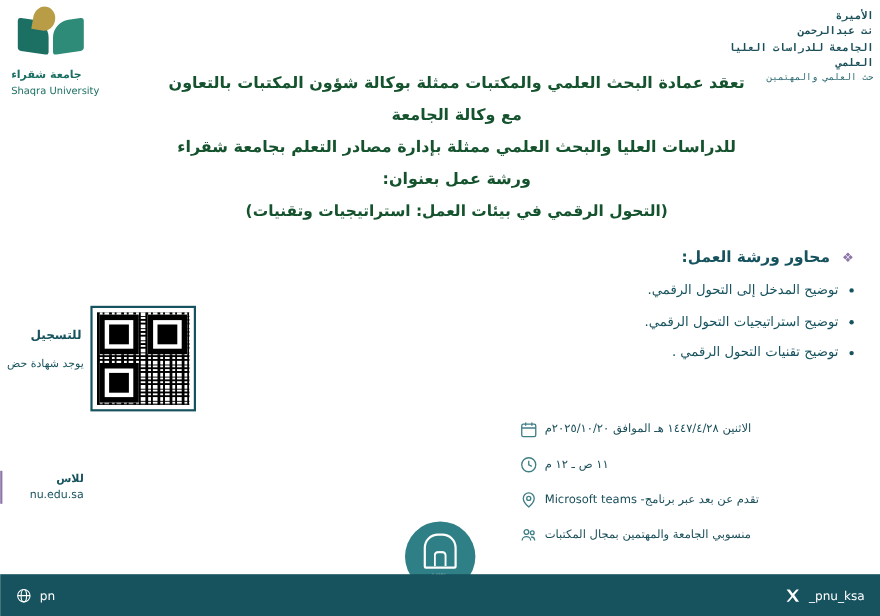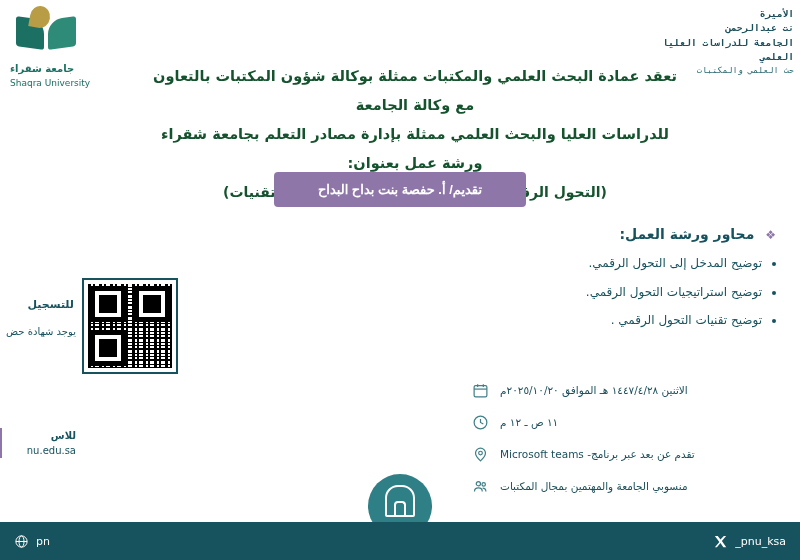--- a/index.html
+++ b/index.html
@@ -199,21 +199,21 @@
     width: 330px;
     padding-right: 22px;
     box-sizing: border-box;
     text-align: right;
   }
   .info-row {
     display: flex;
     flex-direction: row-reverse;
     align-items: center;
     justify-content: flex-start;
-    gap: 10px;
+    gap: 5px;
     margin-bottom: 12px;
     font-size: 10.5px;
     color: #1b4f5a;
     direction: rtl;
   }
   .info-ico {
     width: 20px;
     height: 20px;
     flex: 0 0 20px;
     color: #3f7f86;
@@ -382,32 +382,29 @@
       <div class="logo-ar">جامعة شقراء</div>
       <div class="logo-en">Shaqra University</div>
     </div>
   </div>
 
   <div class="pnu-block">
     <div>الأميرة</div>
     <div>نت عبدالرحمن</div>
     <div>الجامعة للدراسات العليا</div>
     <div>العلمي</div>
-    <div class="sub">حث العلمي والمكتبات</div>
+    <div class="sub">حث العلمي والمهتمين</div>
   </div>
 
   <div class="headline">
     <span class="line">تعقد عمادة البحث العلمي والمكتبات ممثلة بوكالة شؤون المكتبات بالتعاون مع وكالة الجامعة</span>
     <span class="line">للدراسات العليا والبحث العلمي ممثلة بإدارة مصادر التعلم بجامعة شقراء ورشة عمل بعنوان:</span>
     <span class="line title-line">(التحول الرقمي في بيئات العمل: استراتيجيات وتقنيات)</span>
   </div>
 
-  <div class="presenter">
-    <button class="presenter-btn">تقديم/ أ. حفصة بنت بداح البداح</button>
-  </div>
 
   <div class="axes">
     <div class="axes-title">
       <span class="bullet">❖</span>
       <span>محاور ورشة العمل:</span>
     </div>
     <div class="axis-item">
       <span class="dot"></span>
       <span>توضيح المدخل إلى التحول الرقمي.</span>
     </div>

